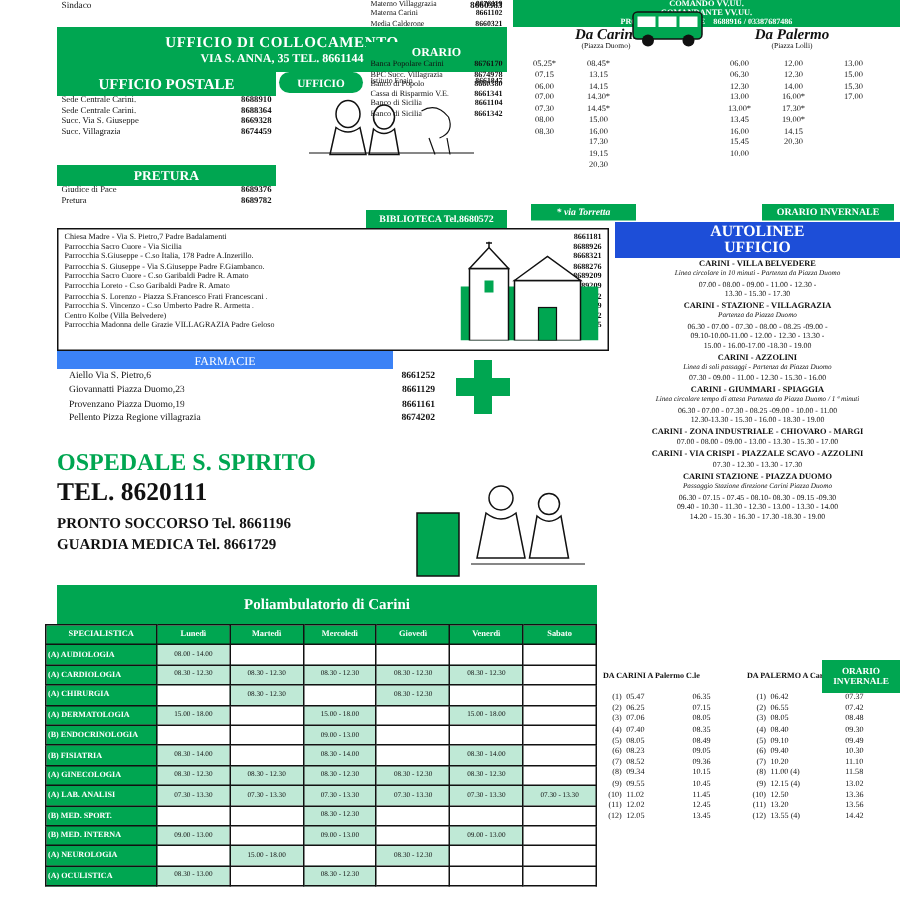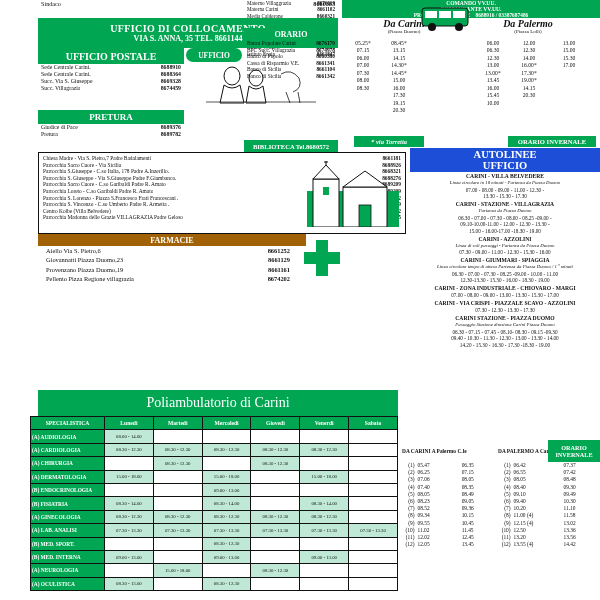--- a/index.html
+++ b/index.html
@@ -85,39 +85,39 @@
   #auto-head{left:410px;top:148px;width:190px;height:24px;background:#1d4ed8;color:#fff;
       display:flex;flex-direction:column;align-items:center;justify-content:center;}
   #auto-head .a1{font-size:10.5px;font-weight:bold;}
   #auto-head .a2{font-size:10.5px;font-weight:bold;}
   #auto-body{left:410px;top:172px;width:190px;height:268px;}
   #auto-body .ln{font-size:5.2px;line-height:1.3;text-align:center;white-space:nowrap;}
   #auto-body .rt{font-weight:bold;font-size:5.6px;margin-top:1px;}
   #auto-body .sub{font-style:italic;font-size:4.8px;}
 
   
-  #farm-head{left:38px;top:234px;width:268px;height:12px;background:#a16207;color:#fff;
-      display:flex;align-items:center;justify-content:center;font-size:8px;font-weight:bold;}
+  #farm-head{left:38px;top:234px;width:224px;height:12px;background:#3b82f6;color:#fff;
+      display:flex;align-items:center;justify-content:center;font-size:8px;font-weight:normal;}
   #farm-rows{left:38px;top:246px;width:260px;}
   #farm-rows .rowline{font-size:6.4px;padding:0 8px;line-height:1.45;}
   #cross{position:absolute;left:302px;top:238px;width:40px;height:40px;}
 
   
   #osp{left:38px;top:300px;width:360px;height:90px;}
   #osp .o1{font-size:16px;font-weight:bold;font-family:"Liberation Serif",serif;}
   #osp .o2{font-size:17px;font-weight:bold;}
   #osp .o3{font-size:10px;font-weight:bold;}
   #osp .o4{font-size:10px;font-weight:bold;}
   #worker{position:absolute;left:236px;top:16px;width:120px;height:72px;}
 
   
   #usl{left:38px;top:390px;width:360px;height:26px;background:#00a651;color:#fff;
       display:flex;flex-direction:column;align-items:center;justify-content:center;text-align:center;}
   #usl .u1{font-size:8px;font-weight:bold;}
-  #usl .u2{font-size:14px;font-weight:normal;}
+  #usl .u2{font-size:10px;font-weight:bold;}
 
   
   #spec{left:30px;top:416px;width:368px;height:184px;}
   table.spec{border-collapse:collapse;width:100%;table-layout:fixed;font-size:5.2px;}
   table.spec th,table.spec td{border:1px solid #111;padding:0 1px;height:12.4px;vertical-align:middle;}
   table.spec th{background:#00a651;color:#fff;font-size:5.6px;font-weight:bold;text-align:center;}
   table.spec td.lbl{background:#00a651;color:#fff;font-weight:bold;font-size:5.4px;white-space:nowrap;text-align:left;}
   table.spec td.slot{background:#bfe9d6;text-align:center;white-space:nowrap;font-size:4.8px;}
   table.spec td.empty{background:#ffffff;}
   col.c0{width:74px;}
@@ -419,20 +419,34 @@
     <div class="rowline">
         <span class="l">Pellento Pizza Regione villagrazia</span>
         <span class="r">8674202</span>
       </div>
   </div>
   <svg id="cross" class="box" viewBox="0 0 40 40">
     <rect x="14" y="2" width="12" height="36" fill="#00a651"></rect>
     <rect x="2" y="14" width="36" height="12" fill="#00a651"></rect>
   </svg>
 
+  <div class="box" id="osp">
+    <div class="o1 grn" style="color:#00a651;">OSPEDALE S. SPIRITO</div>
+    <div class="o2">TEL. 8620111</div>
+    <div class="o3" style="margin-top:6px;">PRONTO SOCCORSO Tel. 8661196</div>
+    <div class="o4" style="margin-top:3px;">GUARDIA MEDICA Tel. 8661729</div>
+    <svg id="worker" viewBox="0 0 120 72">
+      <rect x="4" y="26" width="28" height="42" fill="#00a651" stroke="#111" stroke-width="1"></rect>
+      <circle cx="60" cy="16" r="8" fill="none" stroke="#111" stroke-width="1"></circle>
+      <path d="M50 26 q10 8 20 0 l6 30 h-32 z" fill="none" stroke="#111" stroke-width="1"></path>
+      <circle cx="92" cy="20" r="7" fill="none" stroke="#111" stroke-width="1"></circle>
+      <path d="M84 28 q8 7 16 0 l5 28 h-26 z" fill="none" stroke="#111" stroke-width="1"></path>
+      <path d="M40 60 h76" stroke="#111" stroke-width="0.8"></path>
+    </svg>
+  </div>
 
   <div class="box" id="usl">
     <div class="u2">Poliambulatorio di Carini</div>
   </div>
 
   <div class="box" id="spec">
     <table class="spec">
       <colgroup>
           <col class="c0">
           <col>

